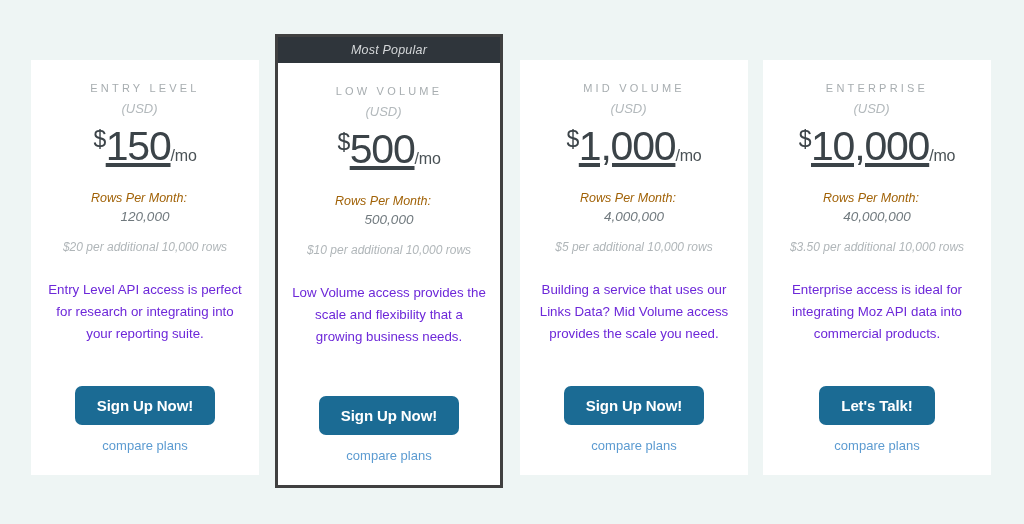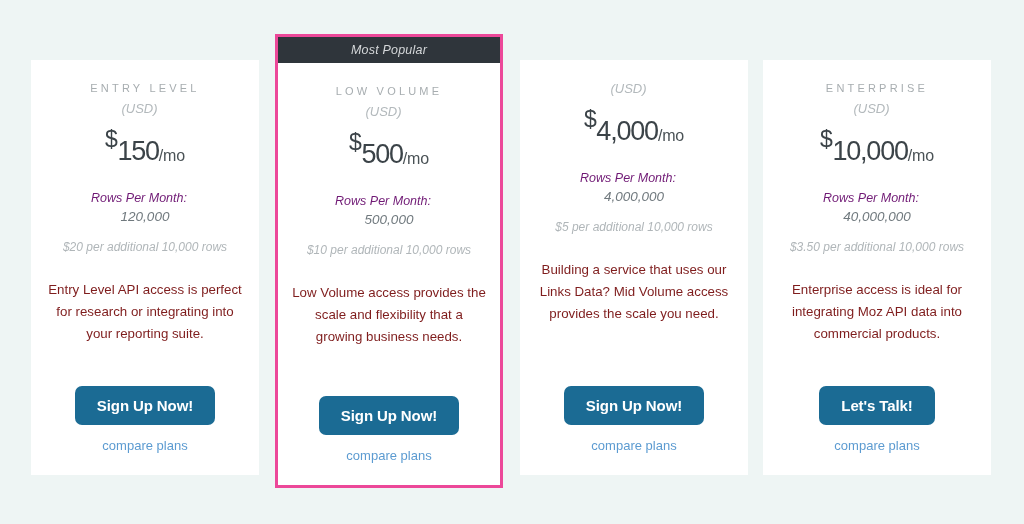--- a/index.html
+++ b/index.html
@@ -35,21 +35,21 @@
   .card.c3 { left: 520px; }
   .card.c4 { left: 763px; }
 
   
   .card.featured {
     left: 275px;
     top: 34px;
     width: 228px;
     height: 454px;
     background: #ffffff;
-    border: 3px solid #ec4899;
+    border: 3px solid #404040;
     padding: 0;
   }
 
   .popular-banner {
     height: 26px;
     background: #2f353b;
     color: #d4d7d9;
     font-style: italic;
     font-size: 12.5px;
     line-height: 26px;
@@ -88,56 +88,57 @@
     white-space: nowrap;
     line-height: 44px;
   }
   .price-currency {
     font-size: 23px;
     vertical-align: 13px;
     color: #3b4348;
     letter-spacing: -0.5px;
   }
   .price-amount {
-    font-size: 27px;
+    font-size: 41px;
     letter-spacing: -1.2px;
     color: #3b4348;
+    text-decoration: underline;
   }
   .price-period {
     font-size: 16px;
     color: #4a5256;
     vertical-align: -1px;
     letter-spacing: -0.2px;
   }
 
   .rows-label {
     font-size: 12.5px;
     font-style: italic;
-    color: #701a75;
+    color: #a16207;
     margin: 13px 12px 3px 0;
     line-height: 15px;
   }
   .rows-value {
     font-size: 13.5px;
     font-style: italic;
     color: #70797e;
     margin: 0 0 3px 0;
     line-height: 16px;
   }
   .rows-extra {
     font-size: 12px;
     font-style: italic;
     color: #b0b6b9;
     margin: 15px;
     line-height: 15px;
   }
 
   .desc {
     font-size: 13.3px;
-    color: #7f1d1d;
+    color: #6d28d9;
     line-height: 22px;
     margin: 24px auto 0 auto;
     width: 196px;
     text-align: center;
   }
 
   .cta-area {
     position: absolute;
     left: 0;
     right: 0;
@@ -207,23 +208,24 @@
       <div class="desc">Low Volume access provides the scale and flexibility that a growing business needs.</div>
     </div>
     <div class="cta-area">
       <button class="cta-button">Sign Up Now!</button>
       <a class="compare-link" href="#">compare plans</a>
     </div>
   </div>
 
   <div class="card c3">
     <div class="card-body">
-      <div class="usd">(USD)</div>
-      <div class="price-line">
-        <span class="price-currency">$</span><span class="price-amount">4,000</span><span class="price-period">/mo</span>
+      <div class="plan-name">MID VOLUME</div>
+      <div class="usd">(USD)</div>
+      <div class="price-line">
+        <span class="price-currency">$</span><span class="price-amount">1,000</span><span class="price-period">/mo</span>
       </div>
       <div class="rows-label">Rows Per Month:</div>
       <div class="rows-value">4,000,000</div>
       <div class="rows-extra">$5 per additional 10,000 rows</div>
       <div class="desc">Building a service that uses our Links Data? Mid Volume access provides the scale you need.</div>
     </div>
     <div class="cta-area">
       <button class="cta-button">Sign Up Now!</button>
       <a class="compare-link" href="#">compare plans</a>
     </div>

